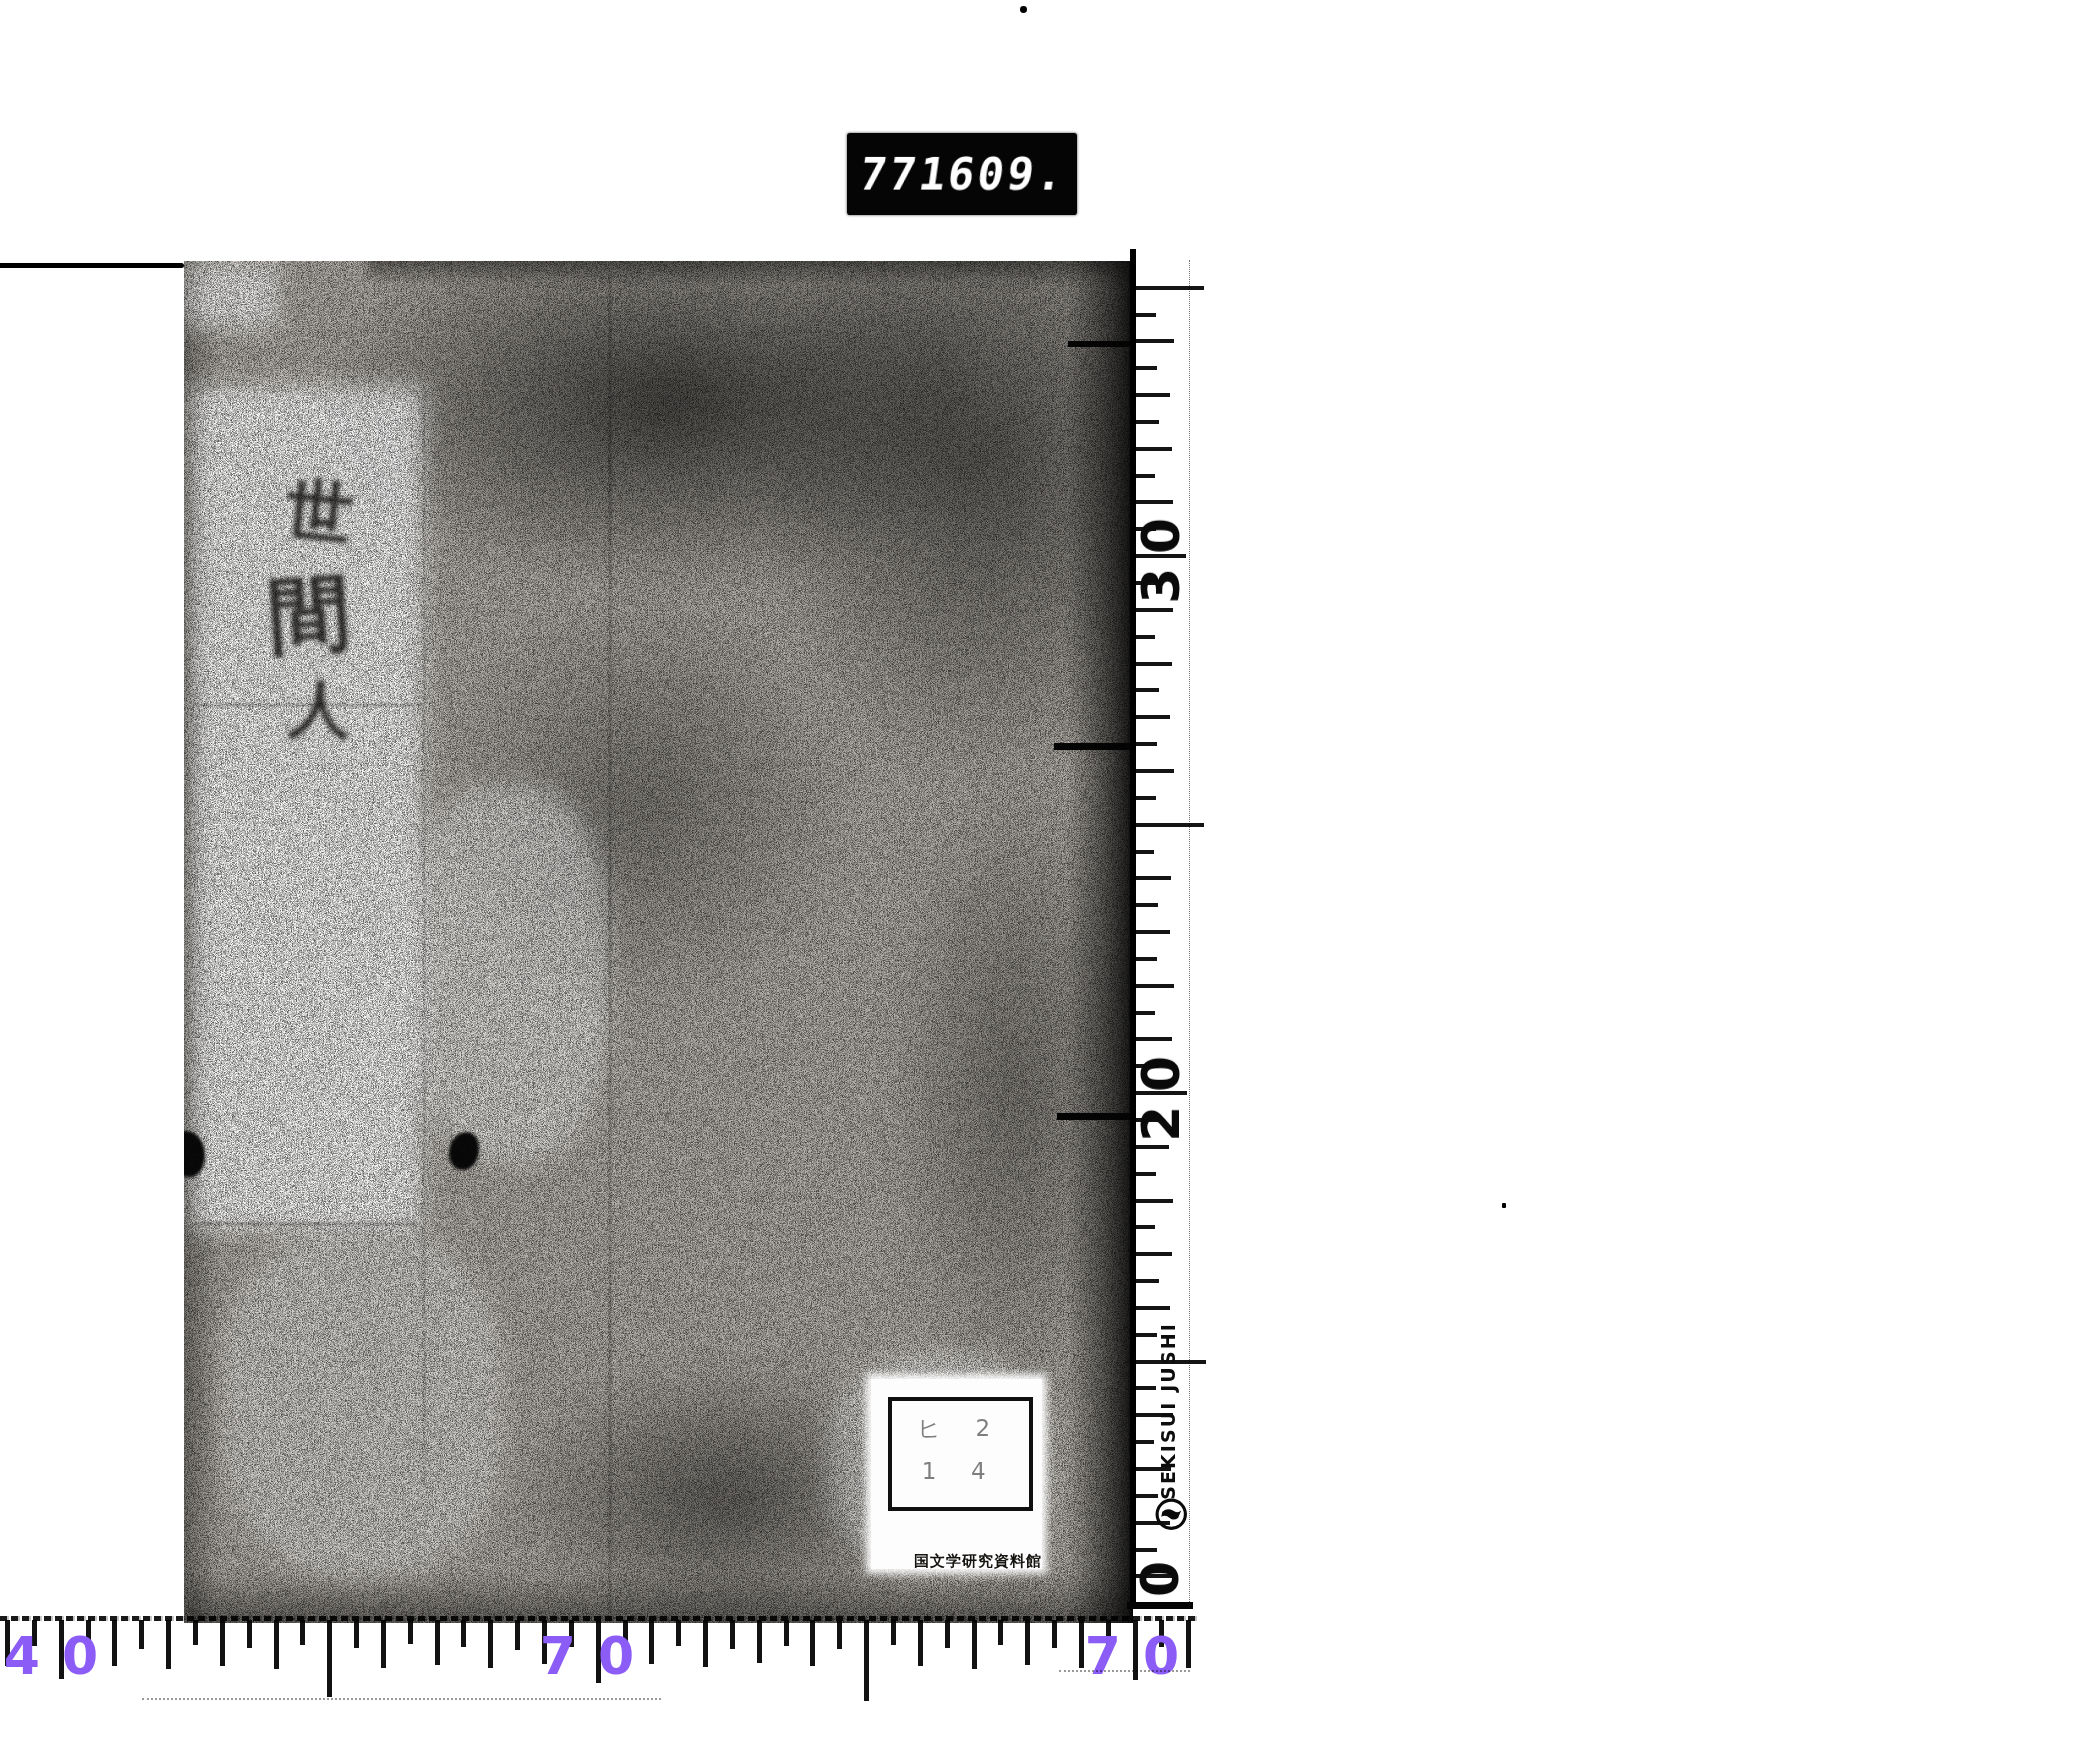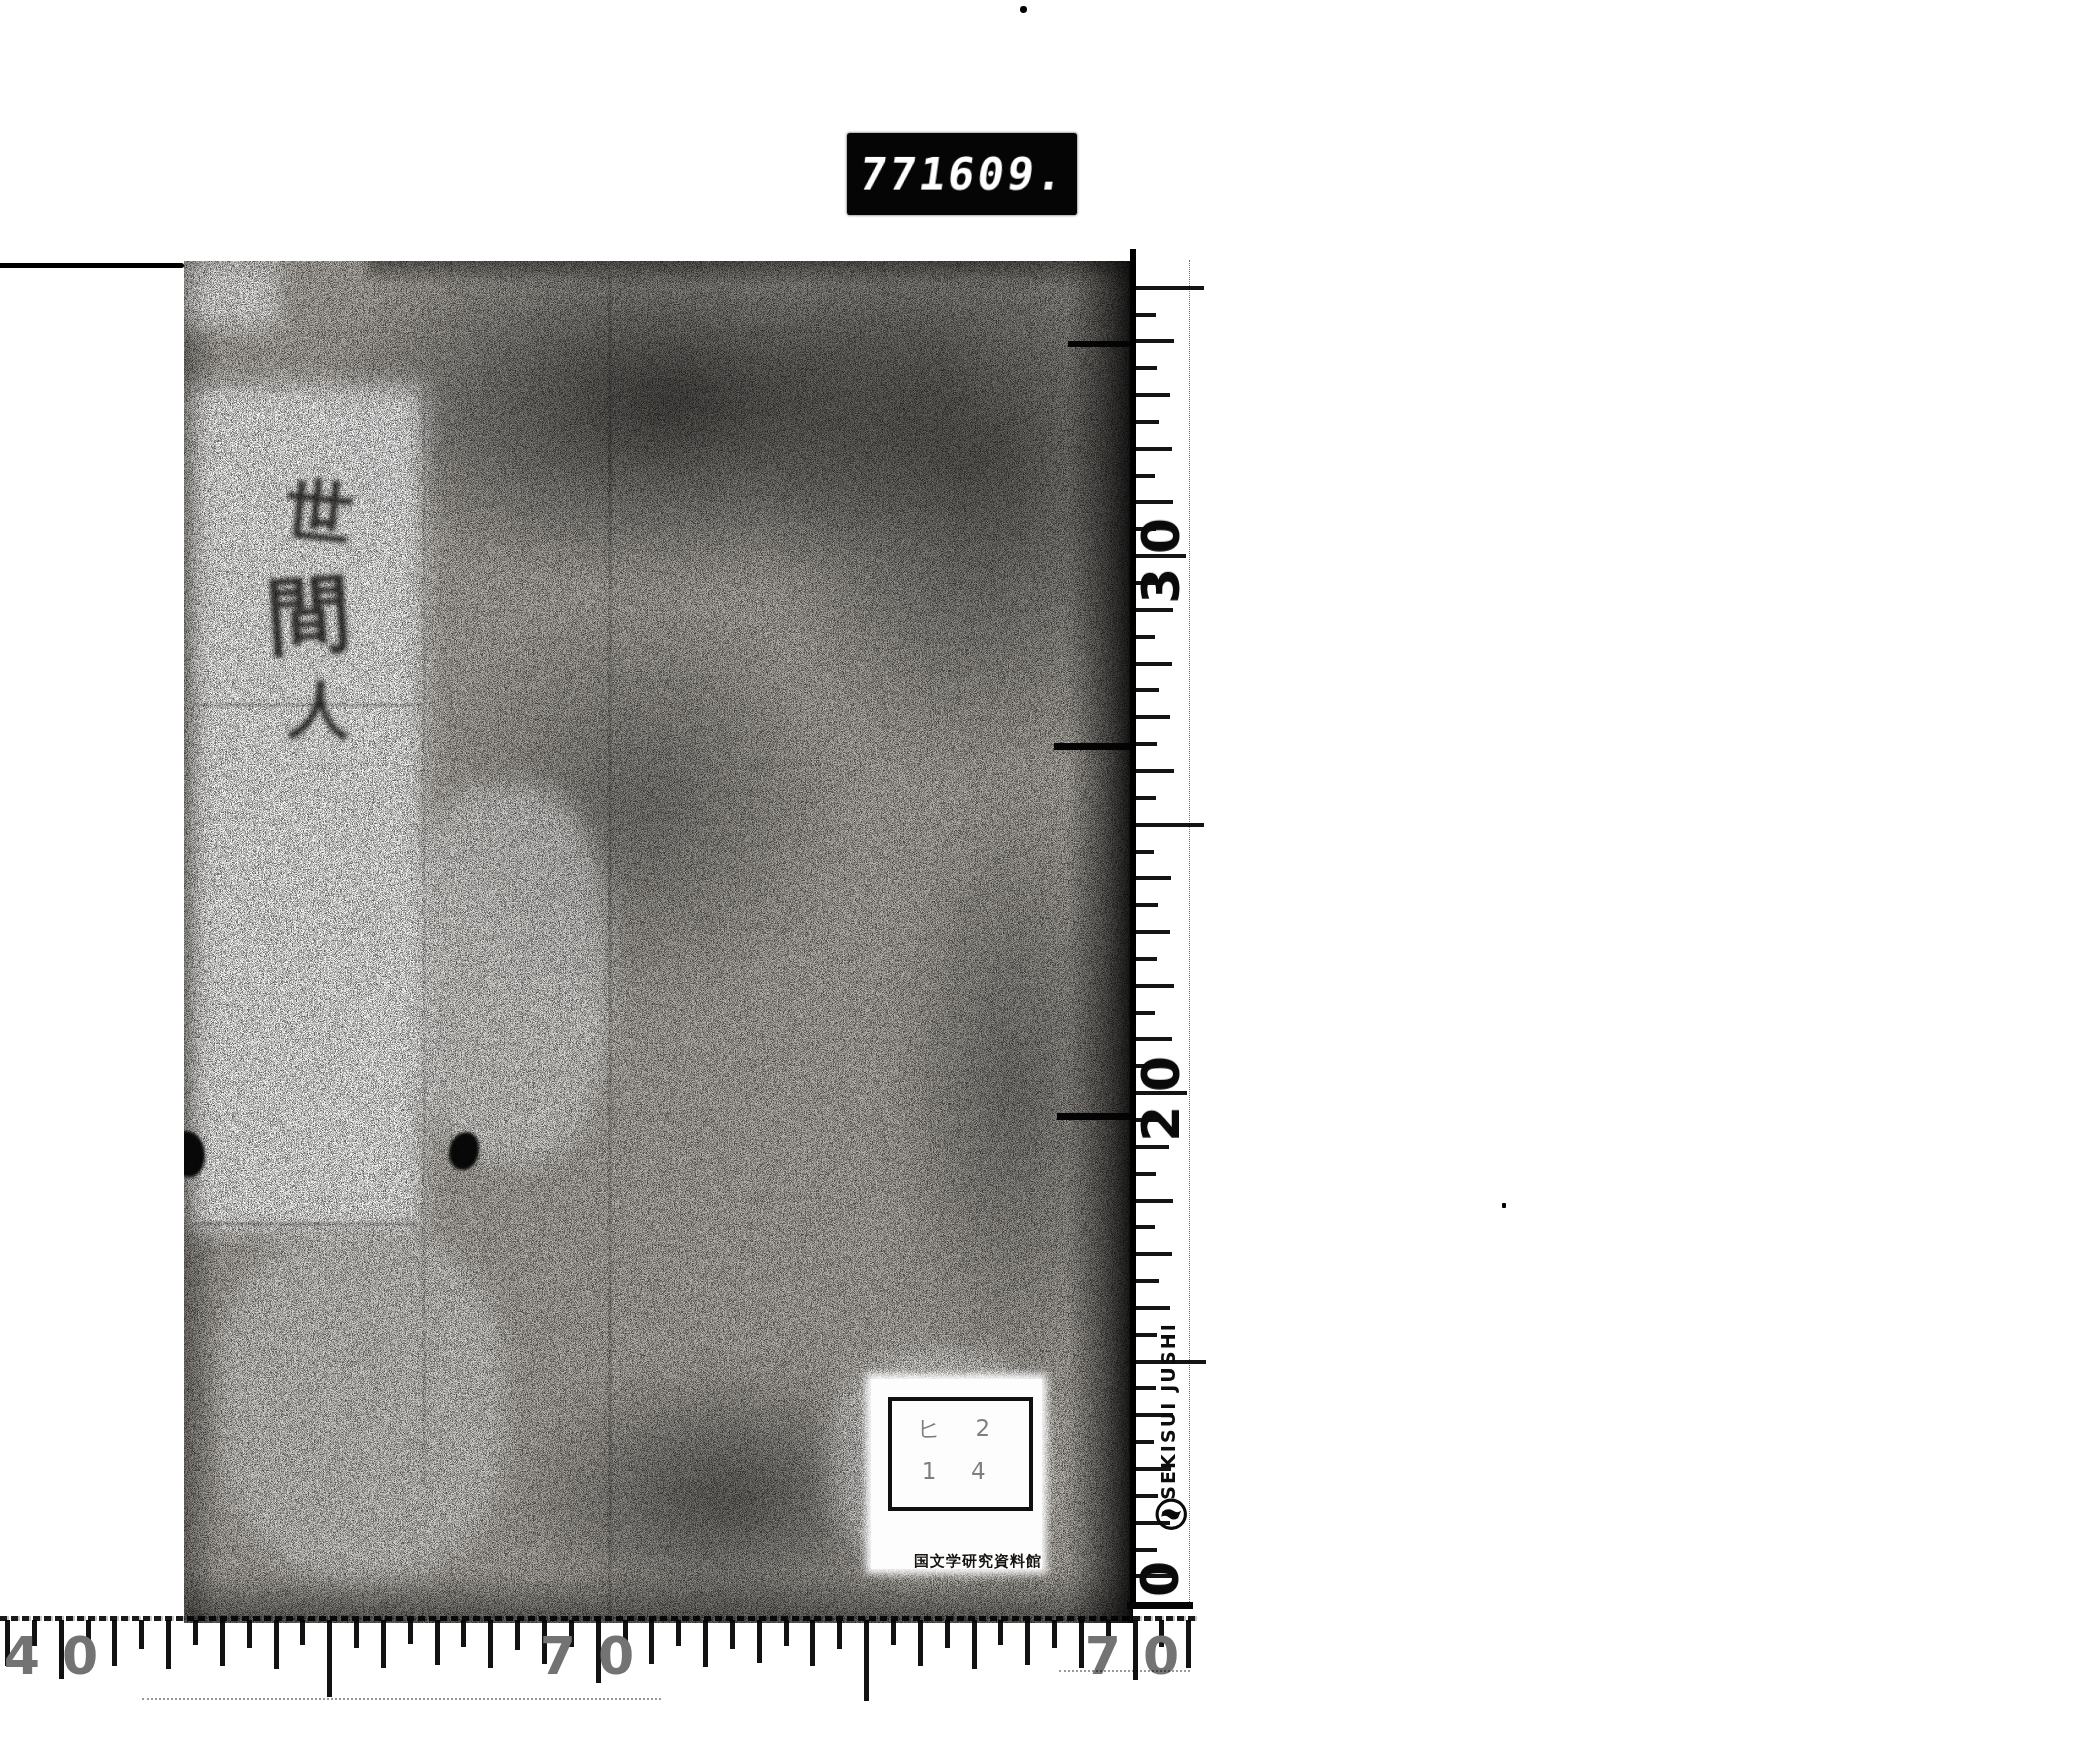--- a/index.html
+++ b/index.html
@@ -50,21 +50,21 @@
                 transform-origin:center;font-size:19px;font-weight:600;letter-spacing:2.1px;color:#0d0d0d;white-space:nowrap;}
   #sekisui-logo{position:absolute;left:32.5px;top:1249px;}
   #vruler-endbar{position:absolute;left:5.2px;top:1353px;width:66px;height:6.8px;background:#050505;}
 
   
   #hruler{left:0;top:1614px;width:1201px;height:136px;}
   #hruler-topline{position:absolute;left:0;top:2.1px;width:1197px;height:4.7px;opacity:.9;
       background:repeating-linear-gradient(90deg,#000 0 6.8px,rgba(0,0,0,.25) 6.8px 9px,transparent 9px 11px);}
   .htick{position:absolute;top:6.3px;width:4.7px;background:rgba(0,0,0,.93);}
   .hnum{position:absolute;top:11.5px;transform:translateX(-50%);font-size:52px;font-weight:700;
-        letter-spacing:22px;color:#737373;filter:blur(0.4px);}
+        letter-spacing:22px;color:#8b5cf6;filter:blur(0.4px);}
   .dotrow{position:absolute;height:0;border-top:2.1px dotted rgba(0,0,0,.4);}
 </style>
 </head>
 <body>
 
 <div id="canvas">
 
   <div class="abs speck" style="left:1020px;top:6.3px;width:6.8px;height:6.8px;"></div>
   <div class="abs speck" style="left:1502px;top:1203px;width:4.2px;height:5.2px;border-radius:1px;"></div>
 

